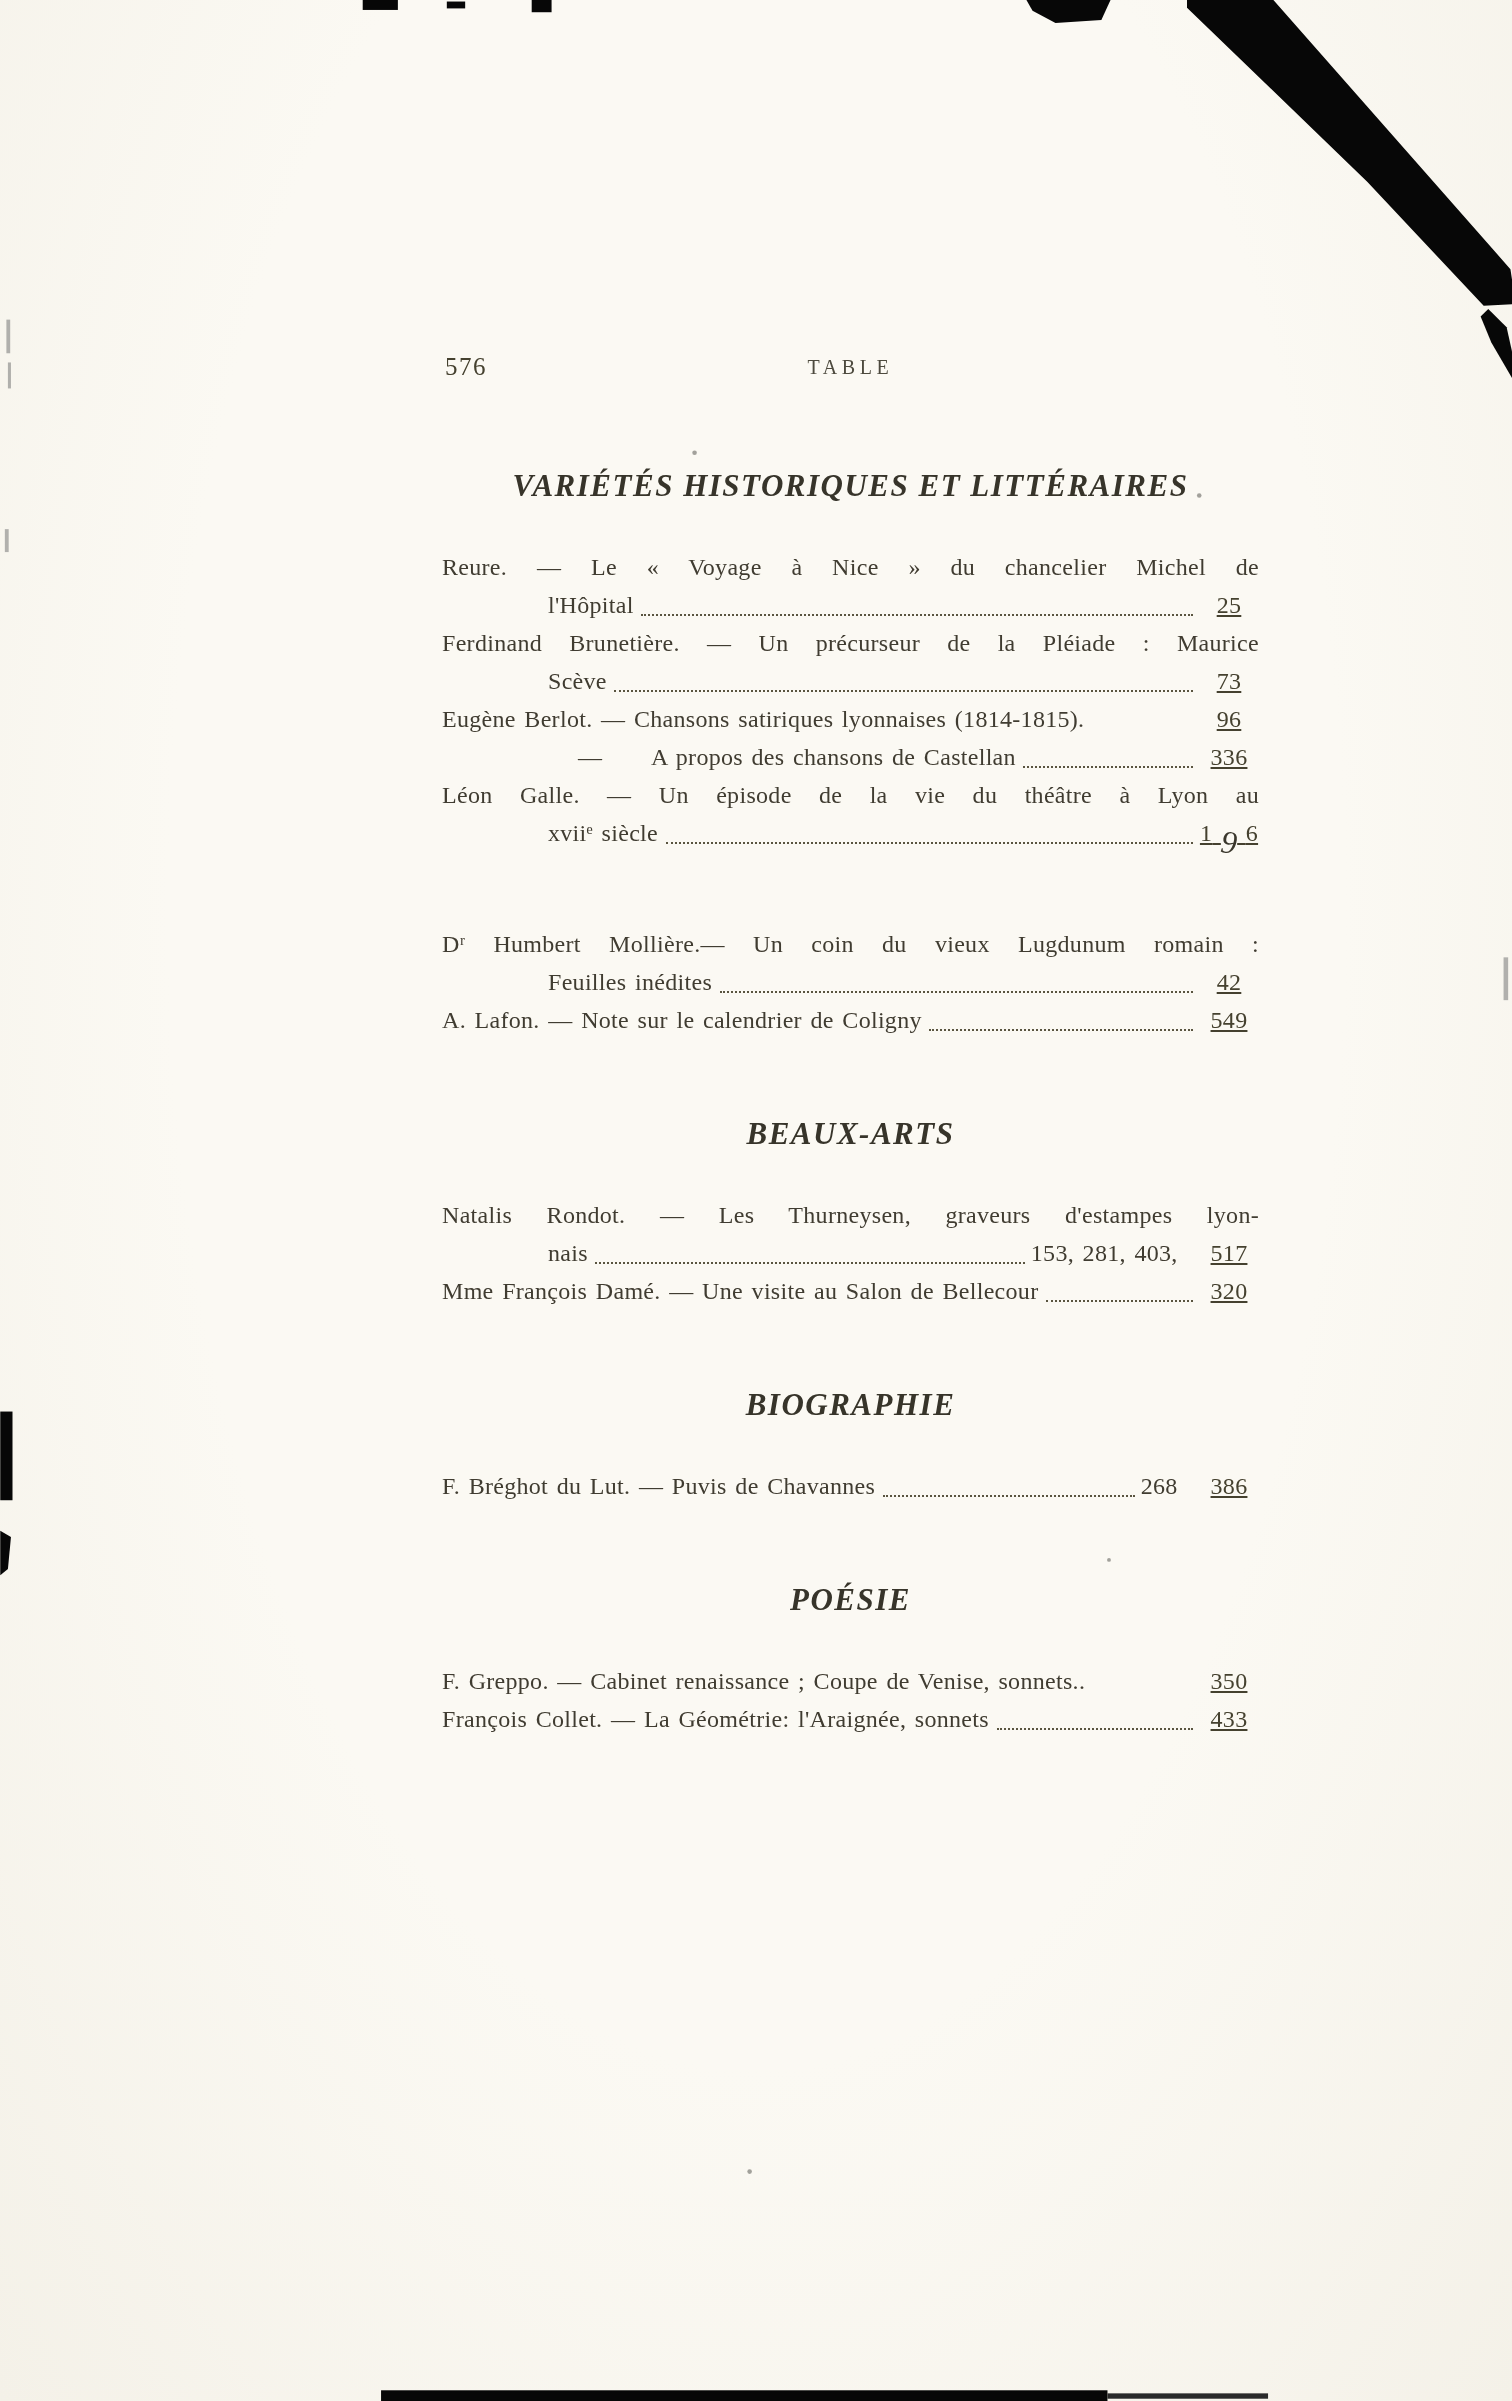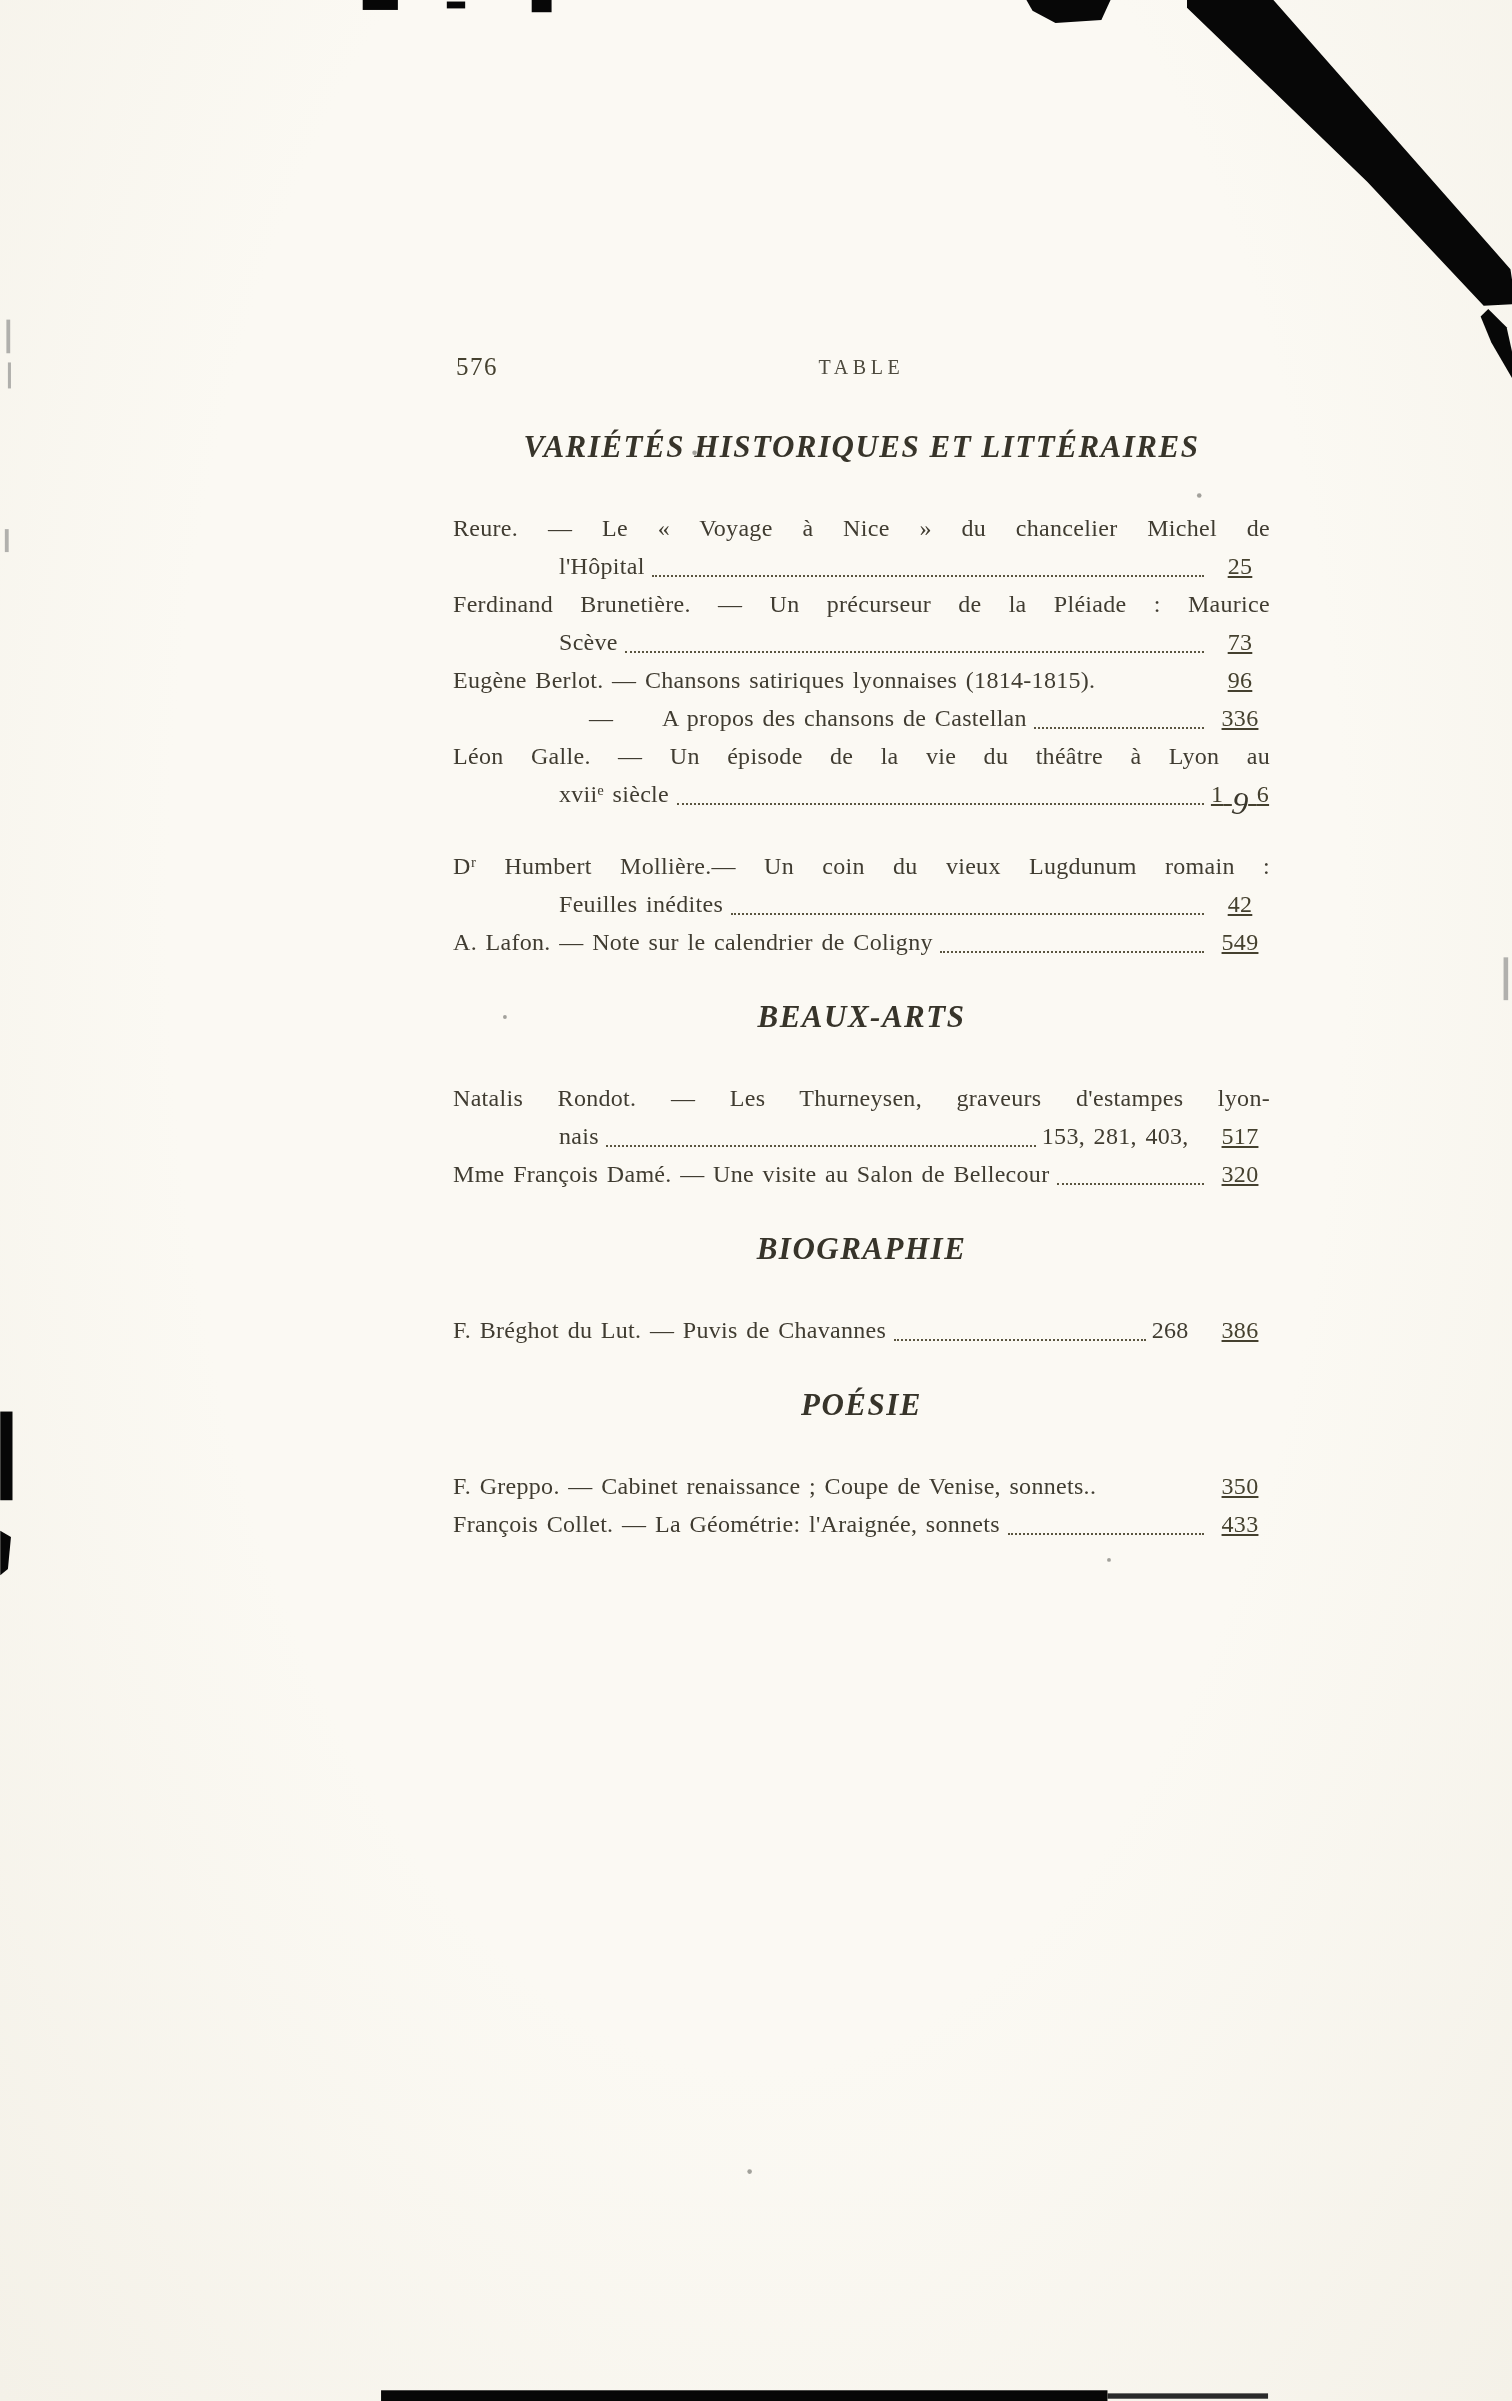--- a/index.html
+++ b/index.html
@@ -5,28 +5,28 @@
   html,body { margin:0; padding:0; background:#e9e7e0; }
   .page {
     position:relative;
     width:1513px; height:2401px;
     margin:0 auto;
     background:radial-gradient(ellipse at 50% 38%, #fbf9f3 55%, #f4f1e8 100%);
     font-family:"Liberation Serif","DejaVu Serif",serif;
     color:#403c31;
     overflow:hidden;
   }
-  .toc { position:absolute; left:453px; top:353px; width:817px; }
+  .toc { position:absolute; left:442px; top:353px; width:817px; }
 
   .hdr { position:relative; height:38px; font-size:25px; }
   .hdr .pageno { position:absolute; left:3.1px; top:0; letter-spacing:1.5px; color:#45412f; }
   .hdr .htitle { position:absolute; left:50%; transform:translateX(-50%); top:3.1px;
                  font-size:20px; letter-spacing:4.6px; color:#4d4a3e; }
 
-  .section { margin-top:34px; }
+  .section { margin-top:73px; }
   .section-title {
     text-align:center; font-style:italic; font-weight:600;
     font-size:31px; line-height:43px; letter-spacing:1.5px;
     margin-bottom:41px; color:#37342a; white-space:pre;
   }
 
   .line { display:flex; align-items:baseline; line-height:38px; font-size:24px;
           letter-spacing:0.3px; word-spacing:2.3px; }
   .line .t { white-space:pre; }
   .line.full { display:block; text-align:justify; text-align-last:justify; }

